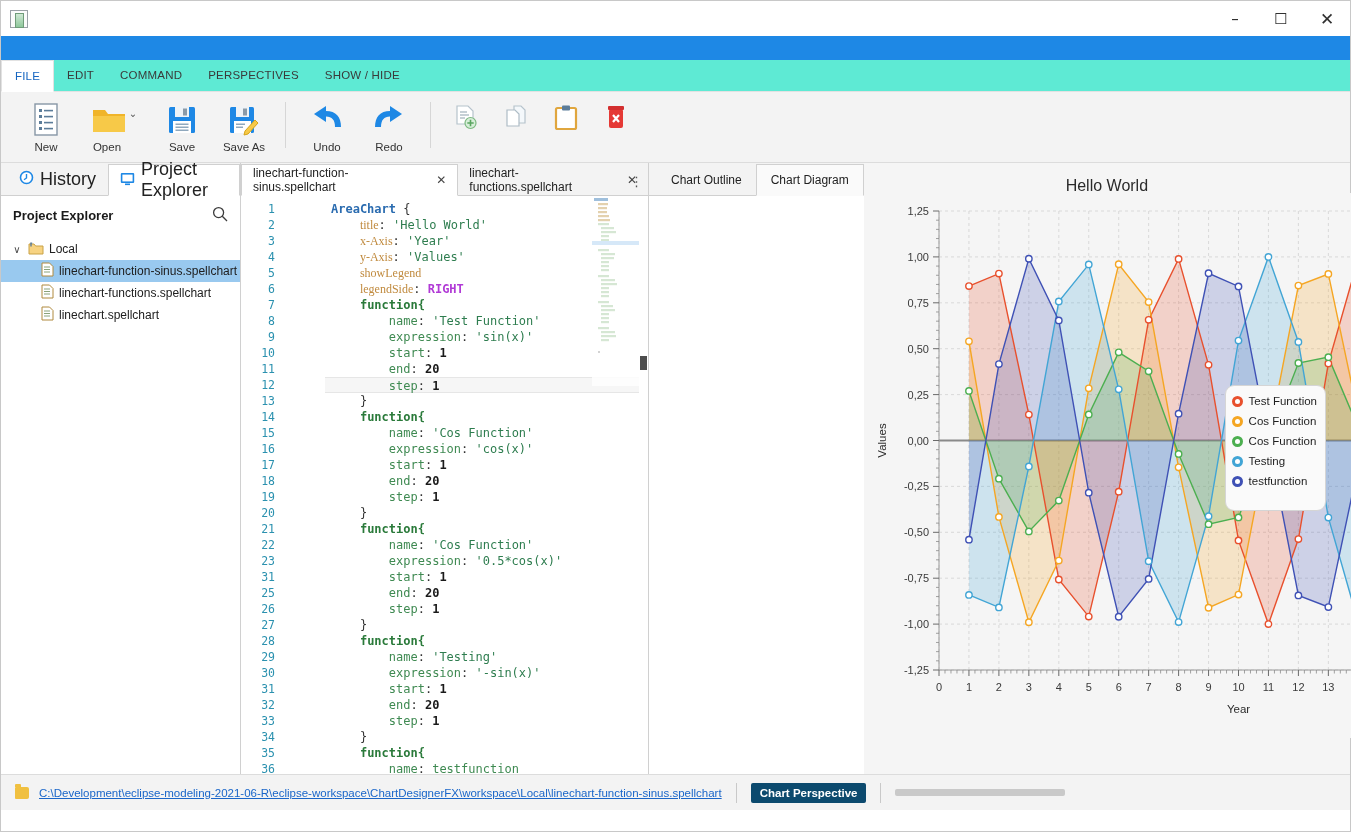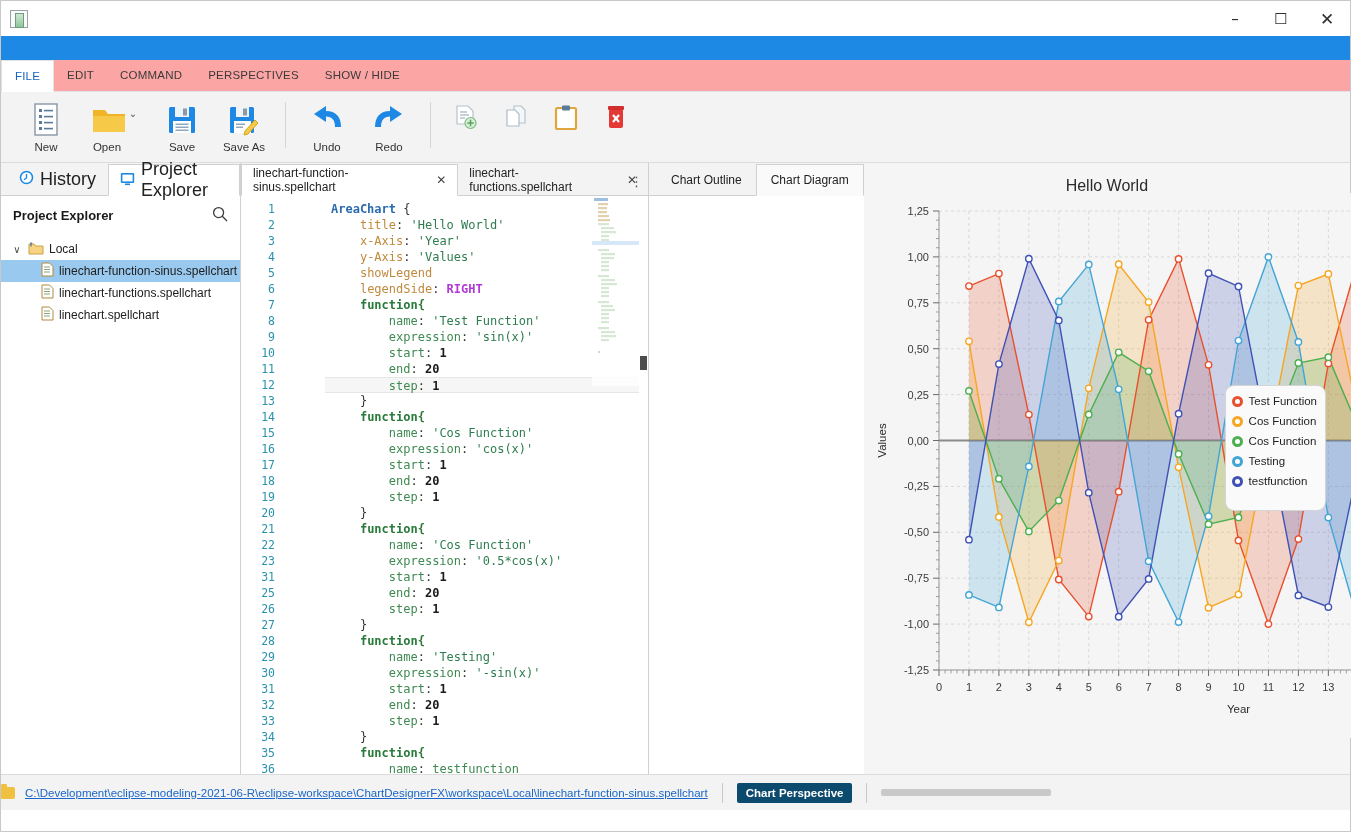--- a/index.html
+++ b/index.html
@@ -20,21 +20,21 @@
               background:#fbfbfb; position:relative; }
   .app-icon::after { content:""; position:absolute; left:4px; top:2px; width:7px; height:13px;
               background:linear-gradient(#cfe8d4,#8ec79b); border:1px solid #6f9c79; }
   .win-btns { margin-left:auto; display:flex; height:35px; }
   .win-btn { width:46px; height:35px; display:flex; align-items:center; justify-content:center;
              font-size:15px; color:#303030; font-family:"DejaVu Sans", sans-serif; }
   .win-btn.close { font-size:17px; }
   .blue-band { height:24px; background:#1e88e5; }
 
   
-  .menubar { height:32px; background:#fca5a5; border-bottom:1px solid #e2e2e2;
+  .menubar { height:32px; background:#5eead4; border-bottom:1px solid #e2e2e2;
              display:flex; align-items:flex-end; padding-left:0px; }
   .menu-item { padding:0 13px; height:31px; line-height:31px; font-size:11.5px;
                color:#3a3a3a; letter-spacing:.2px; }
   .menu-item.active { background:#fff; color:#1565c0; border:1px solid #e2e2e2;
                       border-bottom:1px solid #fff; margin-bottom:-1px; height:32px;
                       line-height:31px; }
 
   
   .ribbon { height:71px; background:#f3f3f3; border-bottom:1px solid #dcdcdc;
             display:flex; align-items:flex-start; padding:4px 0 0 14px; }
@@ -85,21 +85,21 @@
   .editor { flex:1; position:relative; overflow:hidden; background:#fff;
             font-family:"DejaVu Sans Mono", monospace; font-size:12px; }
   .code { display:flex; }
   .gutter { width:42px; text-align:right; padding:5px 8px 0 0; color:#2b91af;
             font-size:11.5px; line-height:16px; user-select:none; }
   .lines { flex:1; padding:5px 0 0 0; line-height:16px; white-space:pre; position:relative;margin-left:42px; }
   .ln { height:16px; padding-left:6px; }
   .ln.cur { background:#f6f6f6; border-top:1px solid #e6e6e6; border-bottom:1px solid #e6e6e6;
             height:16px; }
   .tk-type { color:#2b6cb0; font-weight:bold; }
-  .tk-key  { color:#c08a3e; }
+  .tk-key  { color:#c08a3e;font-family:Liberation Serif, serif; }
   .tk-key2 { color:#3f8a52; }
   .tk-str  { color:#2e7d4f; }
   .tk-enum { color:#b13ad6; font-weight:bold; }
   .tk-num  { color:#1a1a1a; font-weight:bold; }
   .tk-fn   { color:#2a7a3a; font-weight:bold; }
   .tk-p    { color:#333; }
   .minimap { position:absolute; right:8px; top:0; width:48px; height:190px;
              opacity:.85; pointer-events:none; }
   .vscroll { position:absolute; right:0; top:0; width:9px; height:100%; background:#fff; }
   .vthumb { position:absolute; right:1px; top:160px; width:7px; height:14px; background:#4d4d4d; }
@@ -117,21 +117,21 @@
                  font-size:16px; color:#2b2b2b; }
   .legend { position:absolute; right:24px; top:222px; background:#fafafa;
             border:1px solid #d5d5d5; border-radius:9px; padding:5px 8px 19px 6px; }
   .lg-row { display:flex; align-items:center; gap:6px; height:20px; font-size:11.5px;
             color:#1f1f1f; }
   .lg-dot { width:11px; height:11px; border-radius:50%; border:3px solid #000;
             background:#fff; box-sizing:border-box; }
 
   
   .status { height:36px; background:#f3f3f3; border-top:1px solid #dcdcdc;
-            display:flex; align-items:center; gap:10px; }
+            display:flex; align-items:center; padding-left:14px; gap:10px; }
   .st-folder { width:14px; height:12px; background:#f0c040; border-radius:1px 2px 2px 1px;
                position:relative; }
   .st-folder::before { content:""; position:absolute; left:0; top:-3px; width:6px; height:3px;
                background:#f0c040; border-radius:1px 1px 0 0; }
   .st-path { font-size:11.5px; color:#1a66c9; text-decoration:underline; }
   .st-sep { width:1px; height:20px; background:#c9c9c9; margin:0 4px; }
   .st-badge { background:#0c4a6e; color:#fff; font-size:11.5px; font-weight:bold;
               padding:4px 9px; border-radius:2px; }
   .st-prog { width:170px; height:7px; background:#c9c9c9; border-radius:2px; }
 </style>

